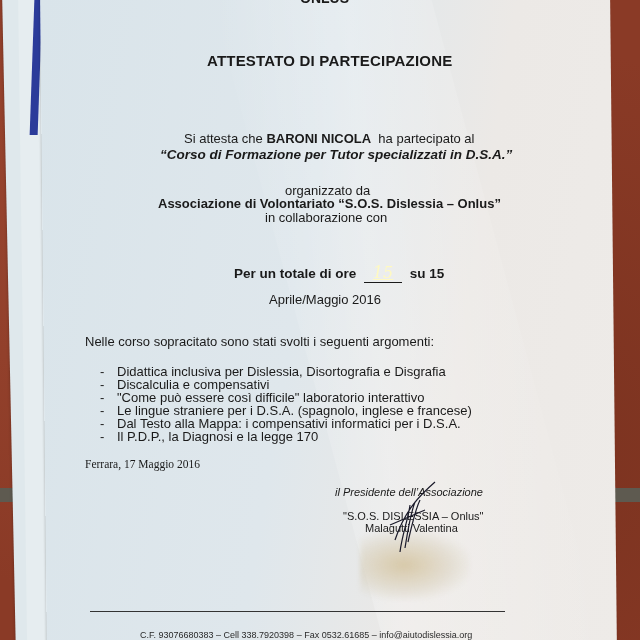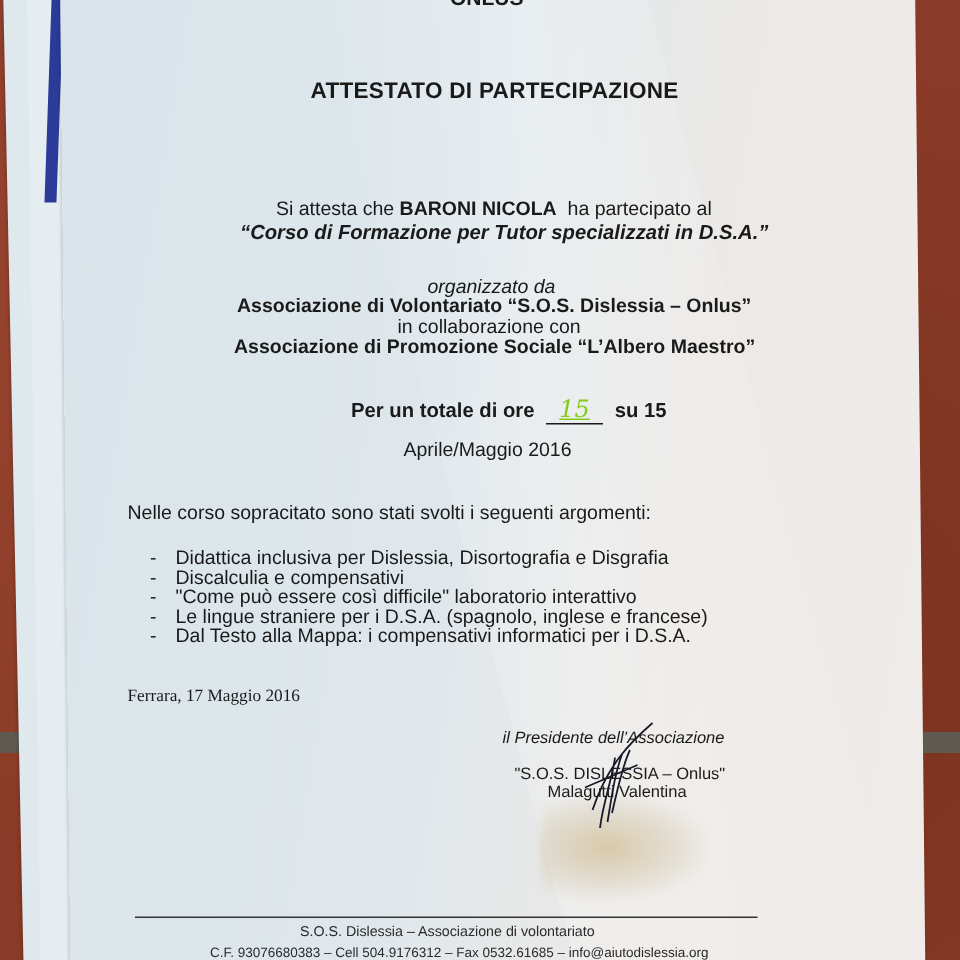--- a/index.html
+++ b/index.html
@@ -55,29 +55,29 @@
       transform: skewX(15deg);
       pointer-events: none;
     }
     .content { position: absolute; left: 0; top: 0; width: 640px; height: 460px; color: #1a1a1a; }
     .t { position: absolute; white-space: nowrap; }
     .bold { font-weight: bold; }
     .cut { left: 300px; top: -10px; font-size: 14px; font-weight: bold; }
     .title { left: 207px; top: 52px; font-size: 15px; font-weight: bold; letter-spacing: 0.2px; }
     .line1 { left: 184px; top: 131px; font-size: 13px; }
     .course { left: 160px; top: 147px; font-size: 13.5px; font-weight: bold; font-style: italic; }
-    .org-lbl { left: 285px; top: 183px; font-size: 13px; font-style: italic; }
+    .org-lbl { left: 285px; top: 183px; font-size: 13px; }
     .org1 { left: 158px; top: 196px; font-size: 13px; font-weight: bold; }
     .collab { left: 265px; top: 210px; font-size: 13px; }
     .org2 { left: 156px; top: 223px; font-size: 13px; font-weight: bold; }
     .hours { left: 234px; top: 263px; font-size: 13.5px; font-weight: bold; }
     .hours .hand {
       display: inline-block; min-width: 38px; text-align: center;
       font-family: "DejaVu Serif", serif; font-style: italic; font-weight: normal;
-      font-size: 16px; border-bottom: 1.5px solid #1a1a1a; margin: 0 4px; color: #84cc16; text-decoration: underline;
+      font-size: 16px; border-bottom: 1.5px solid #1a1a1a; margin: 0 4px; color: #fef9c3; text-decoration: underline;
     }
     .period { left: 269px; top: 292px; font-size: 13px; }
     .intro { left: 85px; top: 334px; font-size: 13px; }
     .topics { position: absolute; left: 100px; top: 365px; margin: 0; padding: 0; list-style: none; font-size: 13px; line-height: 13px; }
     .topics li { white-space: nowrap; }
     .topics li .dash { display: inline-block; width: 17px; }
     .place { left: 85px; top: 458px; font-family: "Liberation Serif", serif; font-size: 11.5px; }
     .pres { left: 335px; top: 486px; font-size: 11px; font-style: italic; }
     .assoc { left: 343px; top: 510px; font-size: 11px; }
     .name { left: 365px; top: 522px; font-size: 11px; }
@@ -111,44 +111,43 @@
   <div class="t line1">
     <span>Si attesta che</span>
     <span class="bold">BARONI NICOLA</span>&nbsp;
     <span>ha partecipato al</span>
   </div>
 
   <div class="t course">“Corso di Formazione per Tutor specializzati in D.S.A.”</div>
   <div class="t org-lbl">organizzato da</div>
   <div class="t org1">Associazione di Volontariato “S.O.S. Dislessia – Onlus”</div>
   <div class="t collab">in collaborazione con</div>
-  <div class="t org2">Associazione di Promozione Sociale “L’Albero Maestro”</div>
 
   <div class="t hours">
     <span>Per un totale di ore</span>
     <span class="hand">15</span>
     <span>su 15</span>
   </div>
   <div class="t period">Aprile/Maggio 2016</div>
 
   <div class="t intro">Nelle corso sopracitato sono stati svolti i seguenti argomenti:</div>
   <ul class="topics">
     <li><span class="dash">-</span><span>Didattica inclusiva per Dislessia, Disortografia e Disgrafia</span></li>
     <li><span class="dash">-</span><span>Discalculia e compensativi</span></li>
     <li><span class="dash">-</span><span>"Come può essere così difficile" laboratorio interattivo</span></li>
     <li><span class="dash">-</span><span>Le lingue straniere per i D.S.A. (spagnolo, inglese e francese)</span></li>
     <li><span class="dash">-</span><span>Dal Testo alla Mappa: i compensativi informatici per i D.S.A.</span></li>
+    <li><span class="dash">-</span><span>Il P.D.P., la Diagnosi e la legge 170</span></li>
   </ul>
 
   <div class="t place">Ferrara, 17 Maggio 2016</div>
 
   <div class="stamp"></div>
   <div class="t pres">il Presidente dell’Associazione</div>
   <div class="t assoc">"S.O.S. DISLESSIA – Onlus"</div>
   <div class="t name">Malagutti Valentina</div>
   <svg class="signature" viewBox="0 0 60 75">
     <path d="M55 2 C40 15, 25 30, 15 60 M30 25 C28 40, 22 55, 20 72 M35 22 C30 35, 28 50, 25 68 M40 20 C35 30, 32 45, 28 62 M10 45 L45 30" stroke="#1a1a2a" stroke-width="1.2" fill="none"></path>
   </svg>
 
   <div class="hr"></div>
-  <div class="t foot1">S.O.S. Dislessia – Associazione di volontariato</div>
-  <div class="t foot2">C.F. 93076680383 – Cell 504.9176312 – Fax 0532.61685 – info@aiutodislessia.org</div>
+  <div class="t foot2">C.F. 93076680383 – Cell 338.7920398 – Fax 0532.61685 – info@aiutodislessia.org</div>
 </div>
 
 </body></html>

